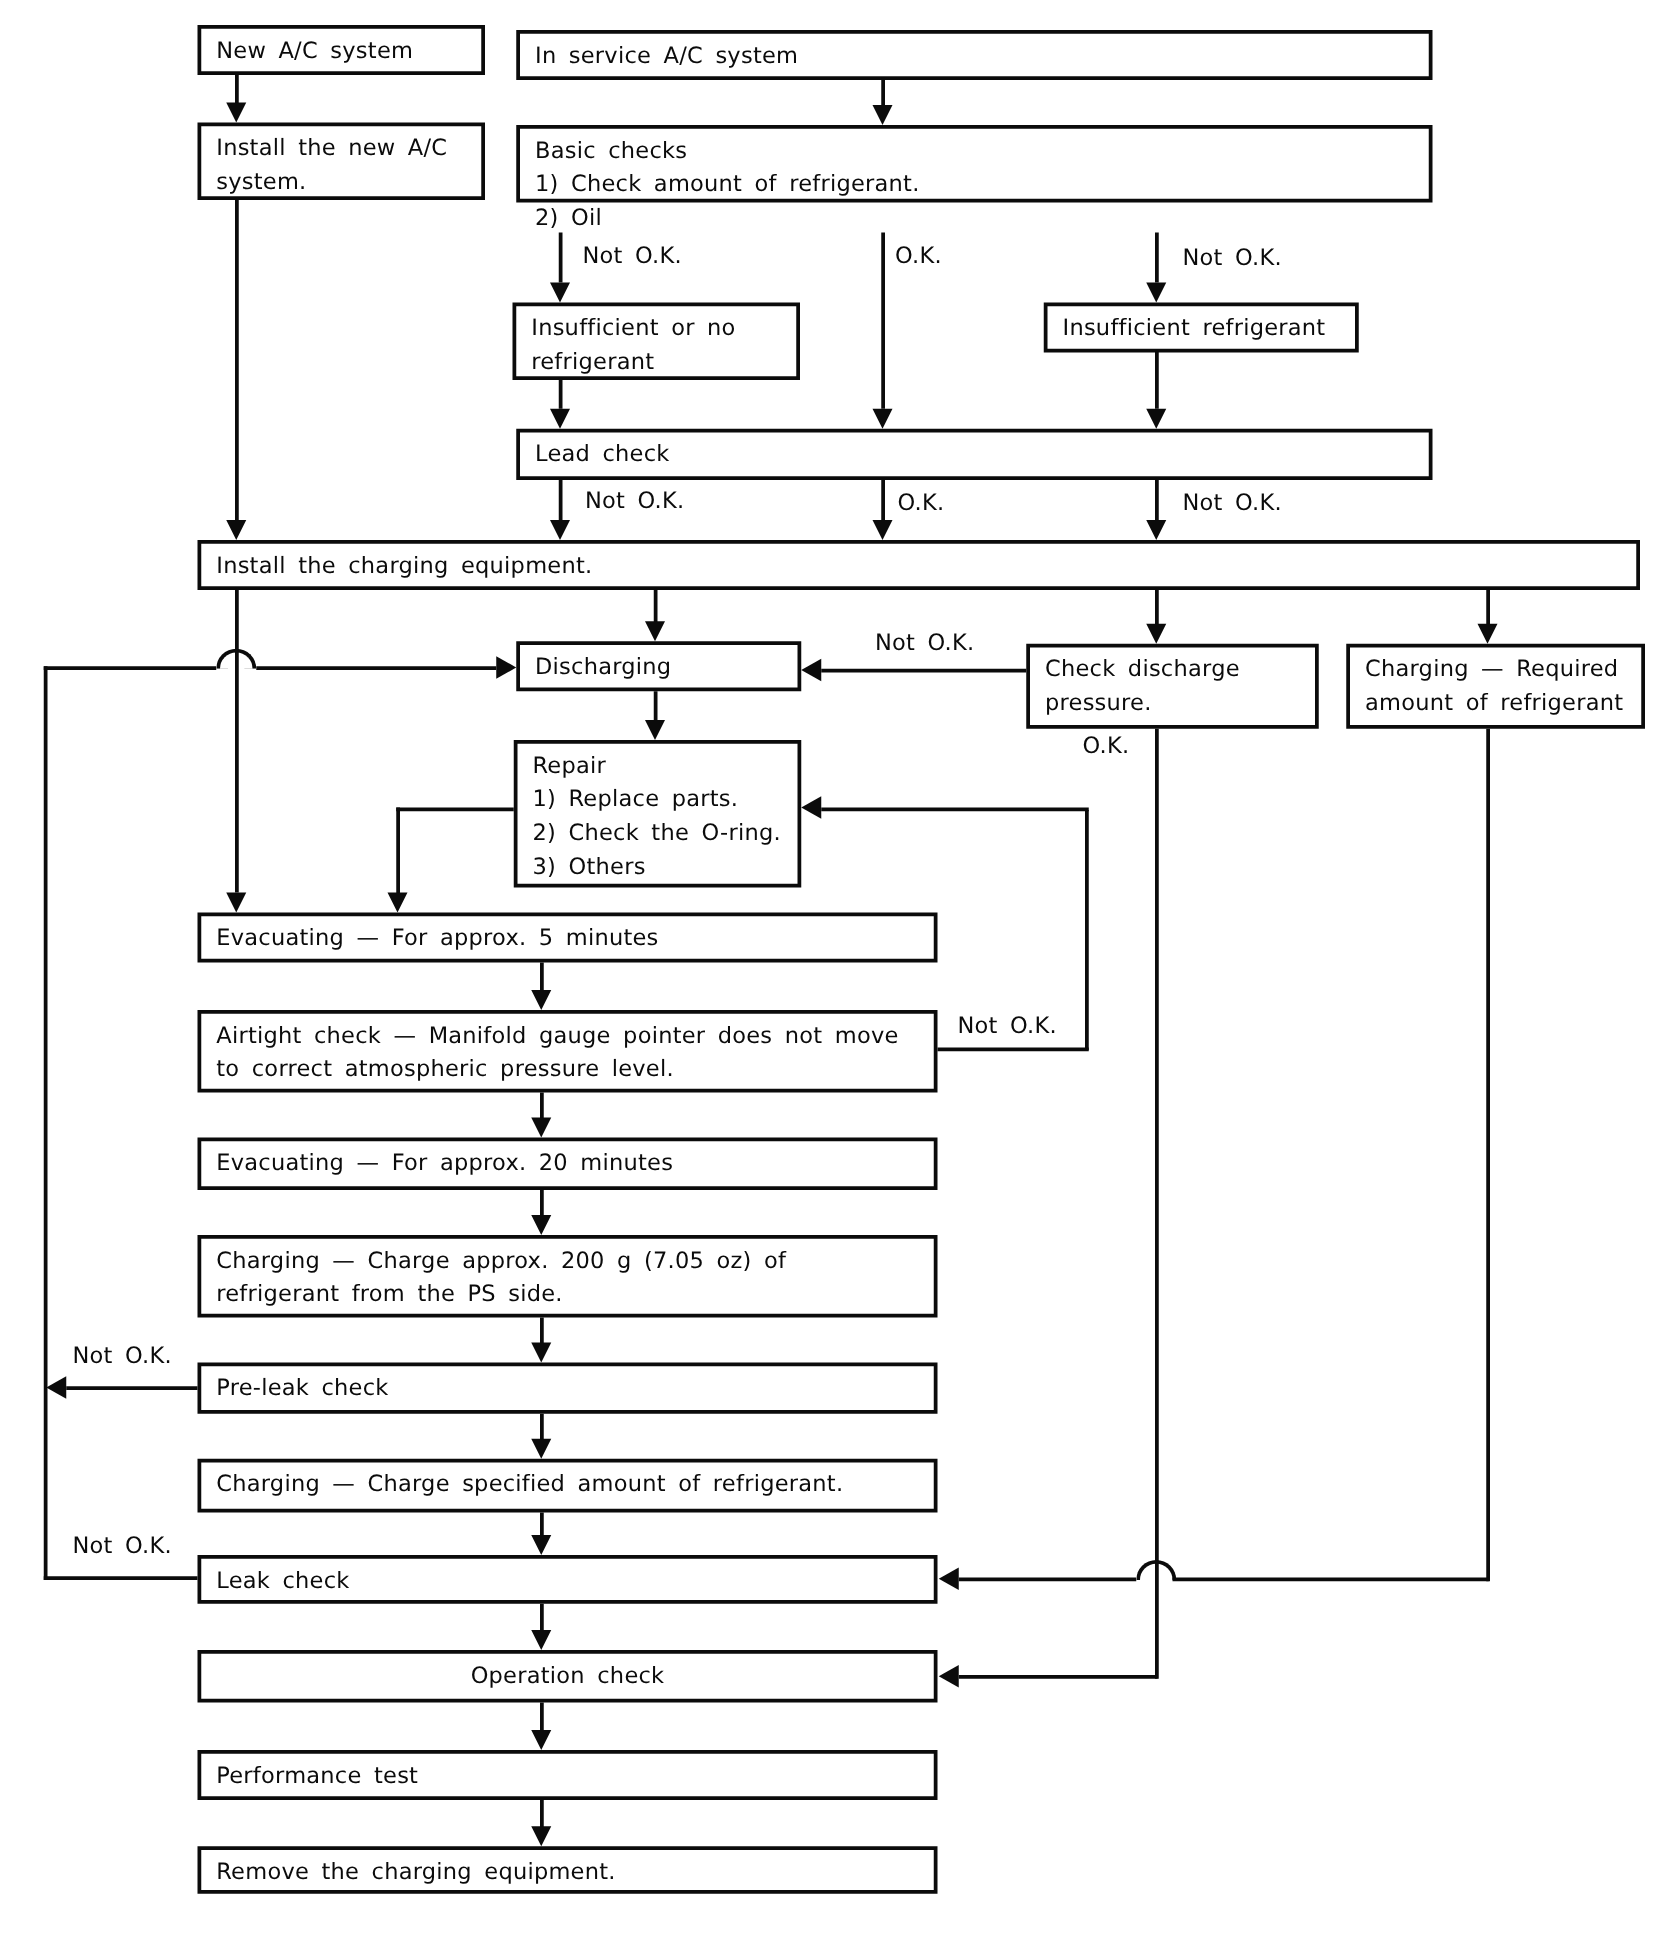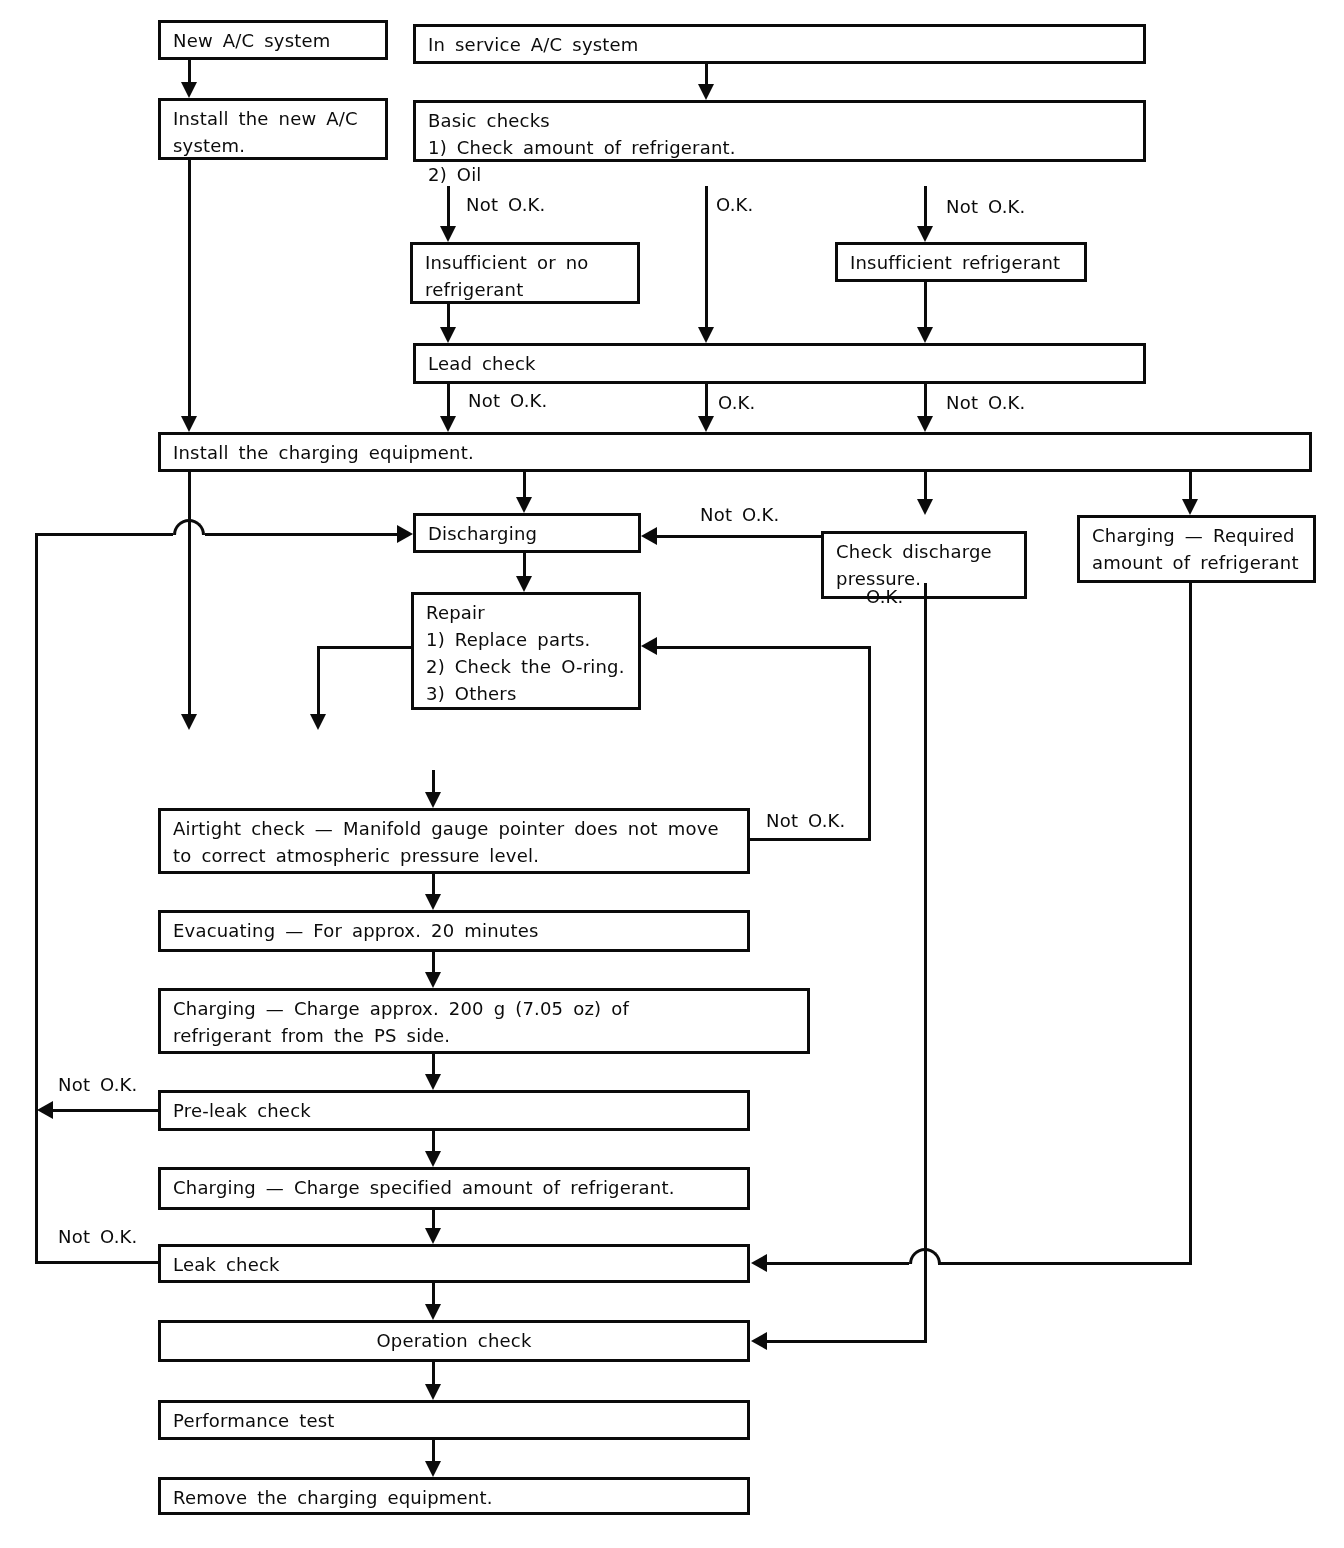--- a/index.html
+++ b/index.html
@@ -54,32 +54,33 @@
 system.</div>
   <div class="box ml" style="left:413px;top:100px;width:733px;height:62px;">Basic checks
 1) Check amount of refrigerant.
 2) Oil</div>
   <div class="box ml" style="left:410px;top:242px;width:230px;height:62px;">Insufficient or no
 refrigerant</div>
   <div class="box" style="left:791px;top:242px;width:252px;height:40px;margin-left:44px;">Insufficient refrigerant</div>
   <div class="box" style="left:413px;top:343px;width:733px;height:41px;">Lead check</div>
   <div class="box" style="left:158px;top:432px;width:1154px;height:40px;">Install the charging equipment.</div>
   <div class="box" style="left:413px;top:513px;width:228px;height:40px;">Discharging</div>
-  <div class="box ml" style="left:821px;top:531px;width:206px;height:68px;">Check discharge
+  <div class="box ml" style="left:821px;top:515px;width:234px;height:68px;">Check discharge
 pressure.</div>
   <div class="box ml" style="left:1077px;top:515px;width:239px;height:68px;">Charging — Required
 amount of refrigerant</div>
   <div class="box ml" style="left:411px;top:592px;width:230px;height:118px;">Repair
 1) Replace parts.
 2) Check the O-ring.
 3) Others</div>
+  <div class="box" style="left:158px;top:730px;width:592px;height:40px;">Evacuating — For approx. 5 minutes</div>
   <div class="box ml" style="left:158px;top:808px;width:592px;height:66px;">Airtight check — Manifold gauge pointer does not move
 to correct atmospheric pressure level.</div>
   <div class="box" style="left:158px;top:910px;width:592px;height:42px;">Evacuating — For approx. 20 minutes</div>
-  <div class="box ml" style="left:158px;top:988px;width:652px;height:66px;">Charging — Charge approx. 200 g (7.05 oz) of
+  <div class="box ml" style="left:158px;top:988px;width:592px;height:66px;">Charging — Charge approx. 200 g (7.05 oz) of
 refrigerant from the PS side.</div>
   <div class="box" style="left:158px;top:1090px;width:592px;height:41px;">Pre-leak check</div>
   <div class="box" style="left:158px;top:1167px;width:592px;height:43px;">Charging — Charge specified amount of refrigerant.</div>
   <div class="box" style="left:158px;top:1244px;width:592px;height:39px;">Leak check</div>
   <div class="box" style="left:158px;top:1320px;width:592px;height:42px;text-align:center;">Operation check</div>
   <div class="box" style="left:158px;top:1400px;width:592px;height:40px;">Performance test</div>
   <div class="box" style="left:158px;top:1477px;width:592px;height:38px;">Remove the charging equipment.</div>
 
   <span class="lbl" style="left:466px;top:194px;">Not O.K.</span>
   <span class="lbl" style="left:716px;top:194px;">O.K.</span>

